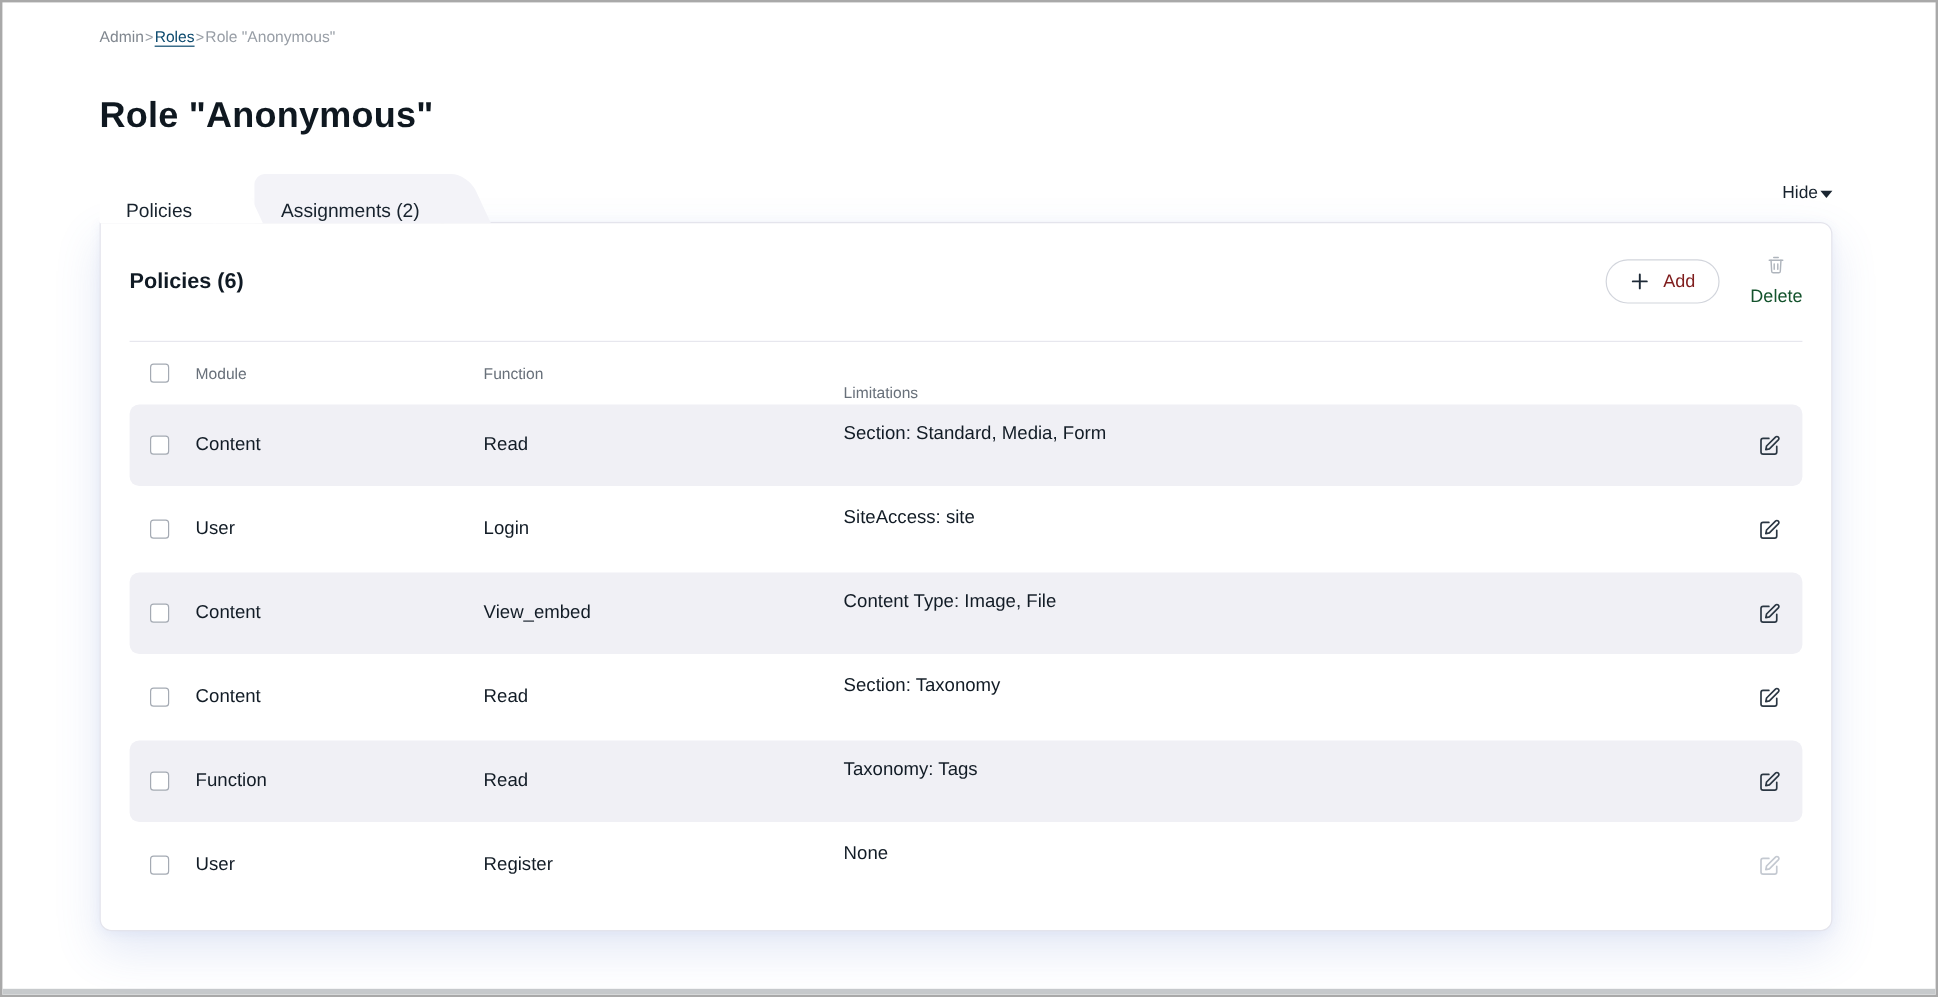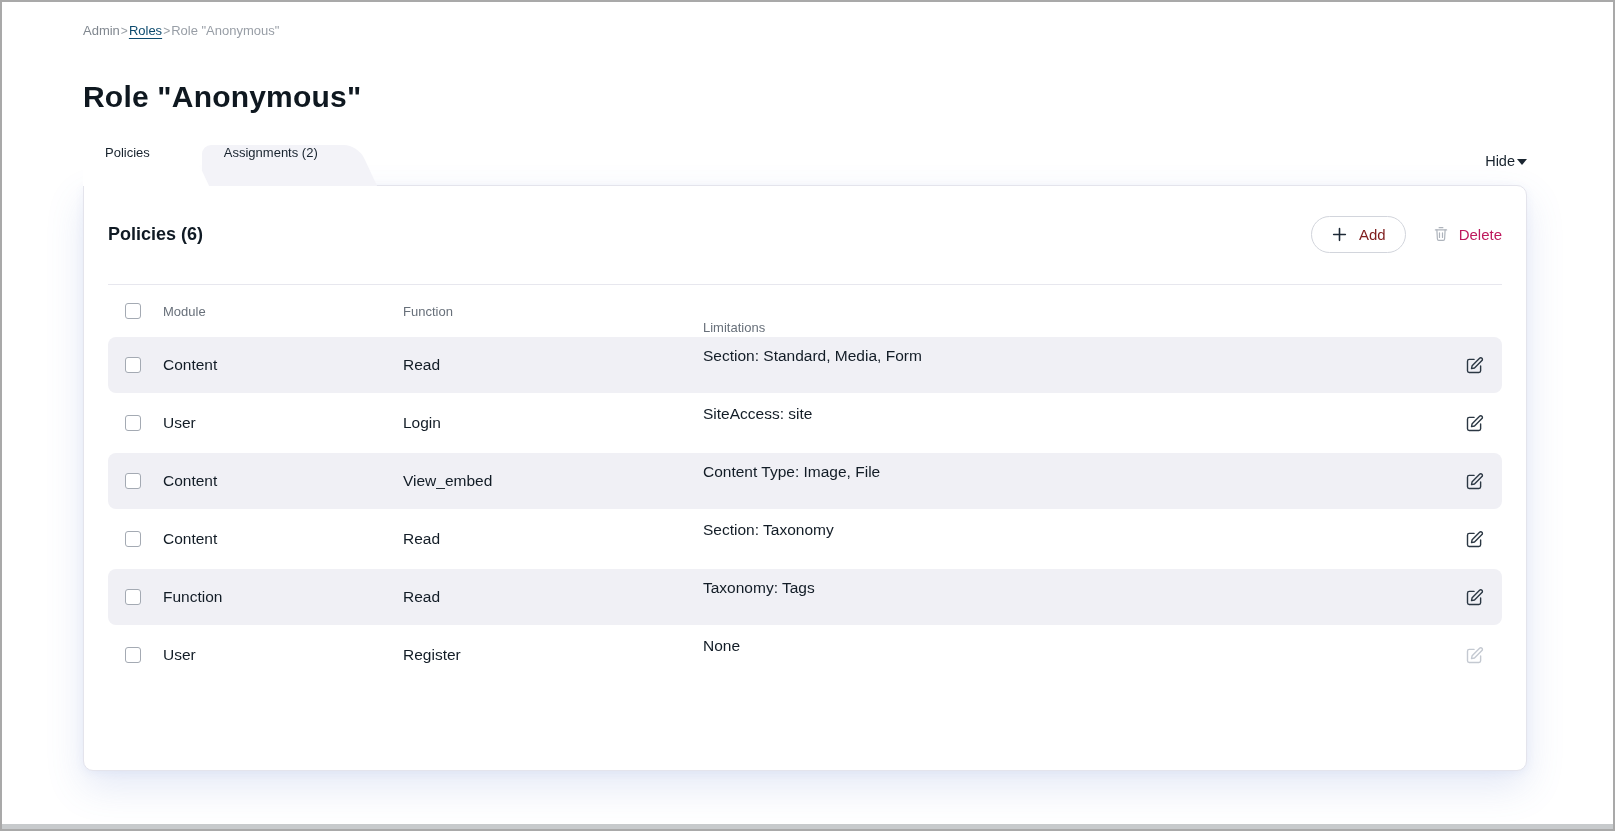--- a/index.html
+++ b/index.html
@@ -60,23 +60,23 @@
     display: flex;
     align-items: stretch;
     height: 41px;
     position: relative;
     z-index: 3;
     margin-bottom: -1px;
   }
   .tab {
     position: relative;
     display: flex;
-    align-items: flex-start;
+    align-items: flex-end;
     padding: 0 20px 0 22px;
-    font-size: 13px;
+    font-size: 16px;
     color: #17222d;
     border-top-left-radius: 9px;
     cursor: pointer;
     margin-right: 32px;
   }
   .tab::after {
     content: "";
     position: absolute;
     top: 0; bottom: 0;
     right: -20px;
@@ -155,39 +155,40 @@
     cursor: pointer;
   }
   .btn-delete {
     display: flex;
     align-items: center;
     gap: 9px;
     background: none;
     border: none;
     font-family: inherit;
     font-size: 15px;
-    color: #be185d;
+    color: #14532d;
     cursor: default;
+    flex-direction: column;
   }
   .icon { display: inline-flex; }
 
   
   .ptable { margin-top: 32px; border-top: 1px solid #e7e7ee; }
 
   .thead {
     display: flex;
     align-items: center;
     height: 52px;
     font-size: 13px;
     color: #68707a;
   }
   .trow {
     display: flex;
     align-items: center;
-    height: 56px;
+    height: 68px;
     border-radius: 8px;
     margin-bottom: 2px;
     font-size: 15.5px;
     color: #121c26;
   }
   .tbody .trow:nth-child(odd) { background: #f0f0f5; }
 
   .col-check  { width: 55px; padding-left: 17px; display: flex; align-items: center; }
   .col-module { width: 240px; }
   .col-func   { width: 300px; }

